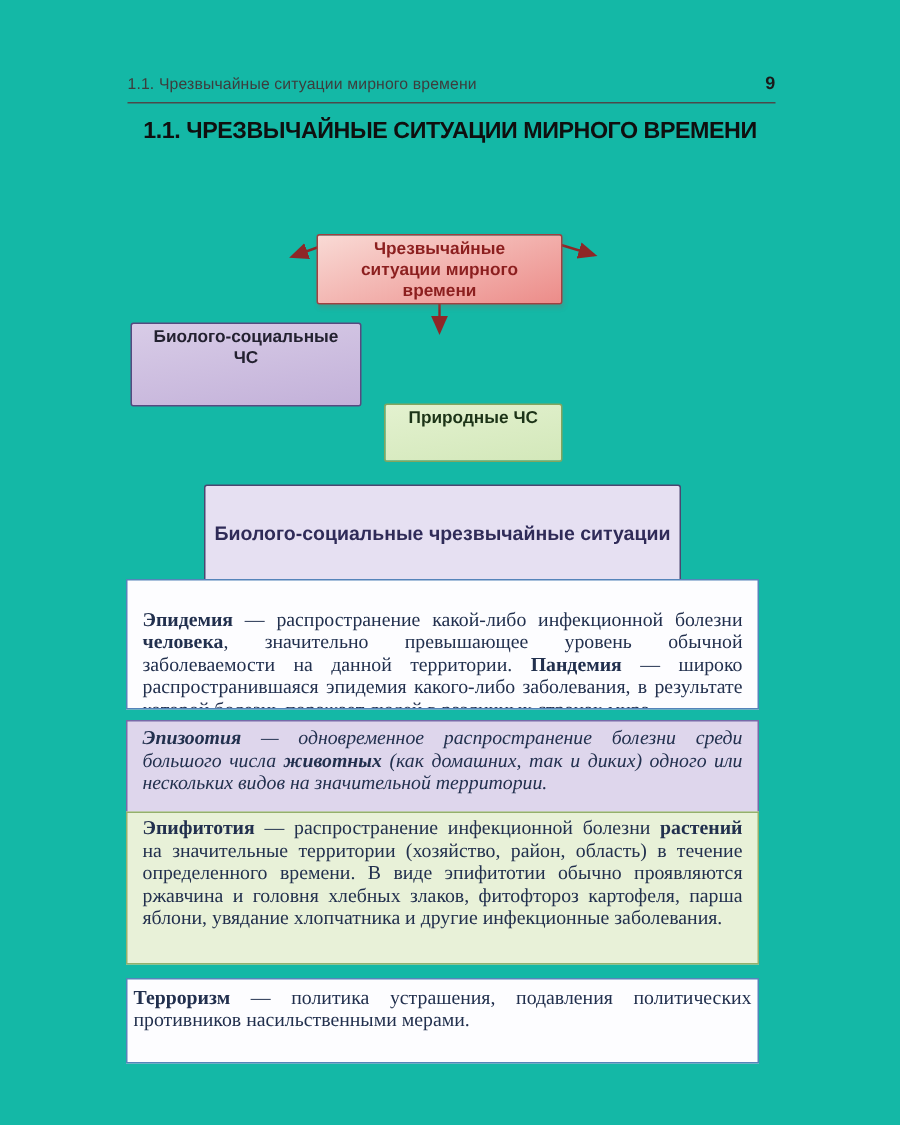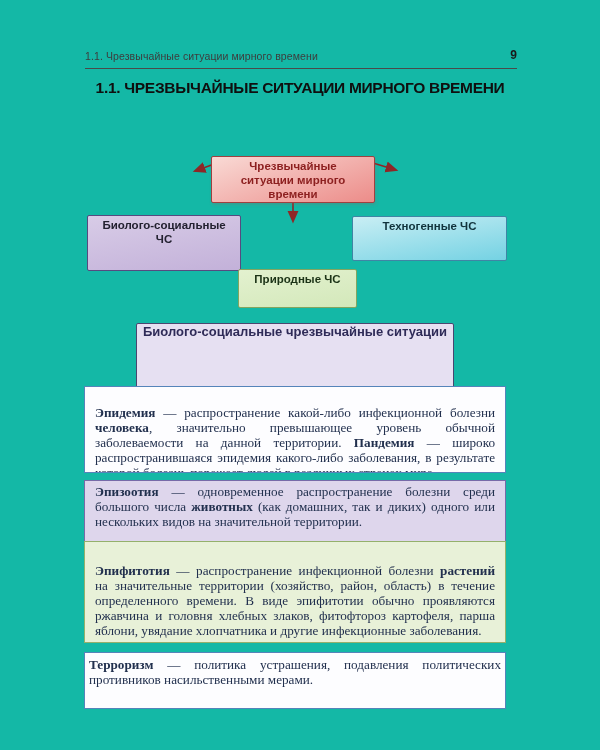--- a/index.html
+++ b/index.html
@@ -40,43 +40,43 @@
     left:87px; top:175px; width:154px; height:56px;
     background:linear-gradient(170deg,#d8cce7 0%,#c3b1d9 100%);
     border:1.4px solid #564a80; color:#232130;
   }
   .node-tech {
     left:352px; top:176px; width:155px; height:45px;
     background:linear-gradient(170deg,#c9eef4 0%,#74d2e3 100%);
     border:1.4px solid #3f85a5; color:#11333c;
   }
   .node-nat {
-    left:238px; top:229px; width:119px; height:39px;
+    left:256px; top:229px; width:119px; height:39px;
     background:linear-gradient(170deg,#e3f1cf 0%,#d3e8ba 100%);
     border:1.4px solid #83a55f; color:#1c3317;
   }
   .node-summary {
     left:136px; top:283px; width:318px; height:66px;
     background:#e6e0f2; border:1.6px solid #4a4670; color:#2f2b58;
-    font-size:13px; line-height:16.5px; flex-direction:row; padding:0 6px;
+    font-size:13px; line-height:16.5px; flex-direction:column; padding:0 6px;
   }
 
   svg.connectors { position:absolute; left:0; top:0; width:600px; height:750px; pointer-events:none; }
 
   
   .def {
     position:absolute; left:84px; width:422px; box-sizing:border-box;
     font-family:"Liberation Serif", serif; font-size:13.2px; line-height:15px;
     color:#22304e; text-align:justify; overflow:hidden;
   }
   .def p { margin:0; }
   .def b { font-weight:bold; }
   .def-1 { top:386px; height:87px; background:#fdfdff; border:1.6px solid #5584ba; padding:18px 10px; }
-  .def-2 { top:480px; height:64px; background:#ded6ec; border:1.6px solid #776aa8; padding:3px 10px; }
-  .def-3 { top:541px; height:102px; background:#e8f1d8; border:1.6px solid #94b06c; padding:21px 10px; }
+  .def-2 { top:480px; height:64px; background:#ded6ec; border:1.6px solid #776aa8; padding:3px 10px;font-style:italic; }
+  .def-3 { top:541px; height:102px; background:#e8f1d8; border:1.6px solid #94b06c; padding:2px 10px; }
   .def-4 { top:652px; height:57px; background:#fdfdff; border:1.6px solid #5584ba; padding:4px 4px; }
 </style>
 </head>
 <body>
 
 <div class="page">
 
   <div class="running-header">
     <span>1.1. Чрезвычайные ситуации мирного времени</span>
     <span class="pagenum">9</span>
@@ -110,23 +110,20 @@
       <polygon points="262,350 300,373 338,350 338,362 300,385 262,362" fill="url(#bag)" stroke="#9588bd" stroke-width="0.8"></polygon>
     </g>
   </svg>
 
   <div class="node node-root">
     <span>Чрезвычайные ситуации мирного времени</span>
   </div>
   <div class="node node-bio">
     <span>Биолого-социальные ЧС</span>
   </div>
-  <div class="node node-tech">
-    <span>Техногенные ЧС</span>
-  </div>
   <div class="node node-nat">
     <span>Природные ЧС</span>
   </div>
   <div class="node node-summary">
     <div>Биолого-социальные чрезвычайные ситуации</div>
   </div>
 
   <div class="def def-1">
     <p><b>Эпидемия</b><span> — распространение какой-либо инфекционной болезни </span><b>человека</b><span>, значительно превышающее уровень обычной заболеваемости на данной территории. </span><b>Пандемия</b><span> — широко распространившаяся эпидемия какого-либо заболевания, в результате которой болезнь поражает людей в различных странах мира.</span></p>
   </div>

